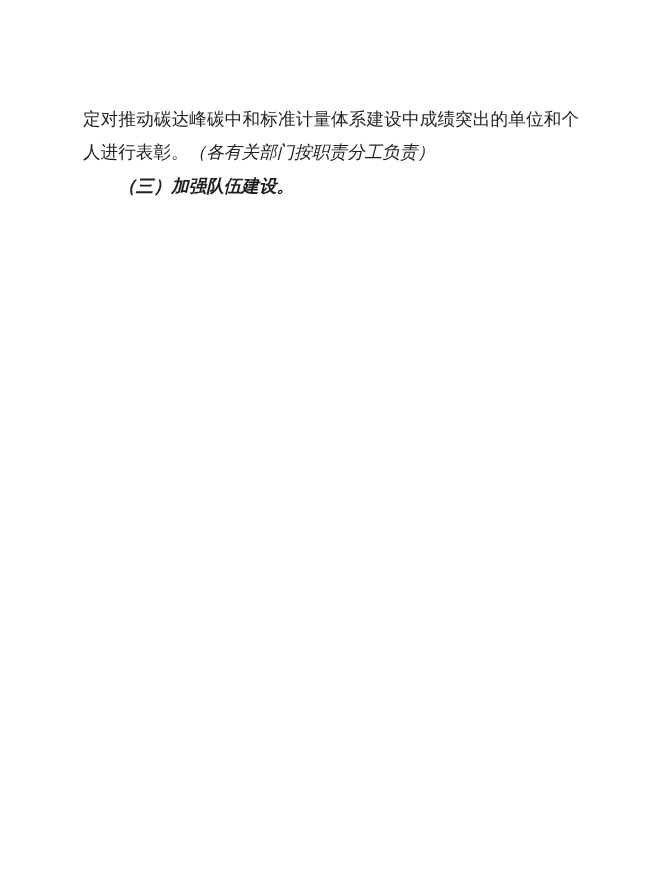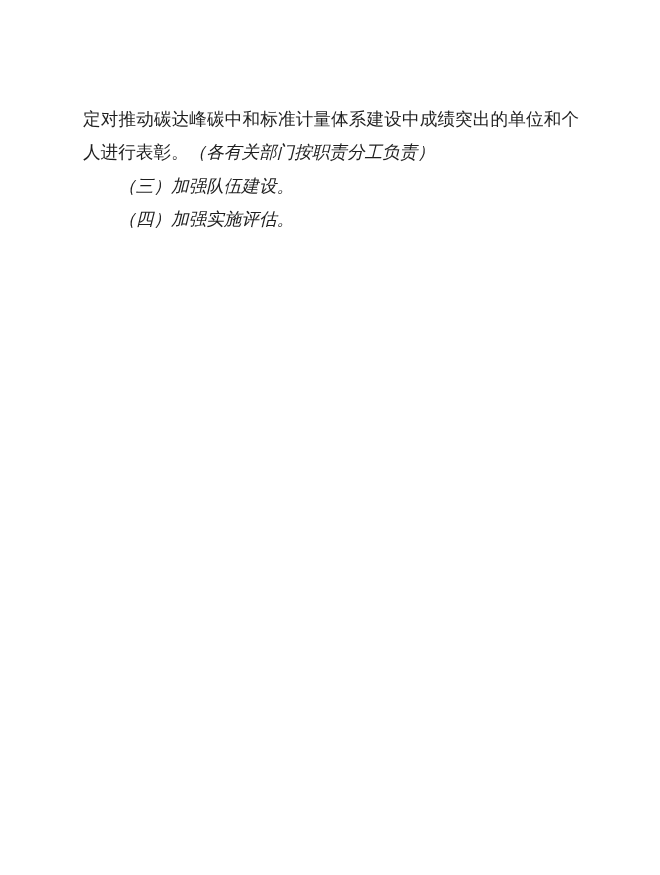--- a/index.html
+++ b/index.html
@@ -29,20 +29,21 @@
   }
   .para {
     text-indent: 2em;
     margin: 0;
   }
   .para.no-indent {
     text-indent: 0;
   }
   .heading-text {
     font-style: italic;
+    font-weight: bold;
   }
   .note-text {
     font-style: italic;
   }
   .page-footer {
     position: absolute;
     left: 0;
     top: 844px;
     width: 660px;
     text-align: right;
@@ -58,20 +59,19 @@
 
 <div class="page">
 
   <div class="text-block">
 
     <p class="para no-indent"><span class="body-text">定对推动碳达峰碳中和标准计量体系建设中成绩突出的单位和个人进行表彰。</span><span class="note-text">（各有关部门按职责分工负责）</span></p>
 
     <p class="para"><span class="heading-text">（三）加强队伍建设。</span></p>
 
 
-    <p class="para"><span class="heading-text">（四）加强实施评估。</span></p>
 
 
   </div>
 
   <div class="page-footer"><span>— 25 —</span></div>
 
 </div>
 
 </body></html>

